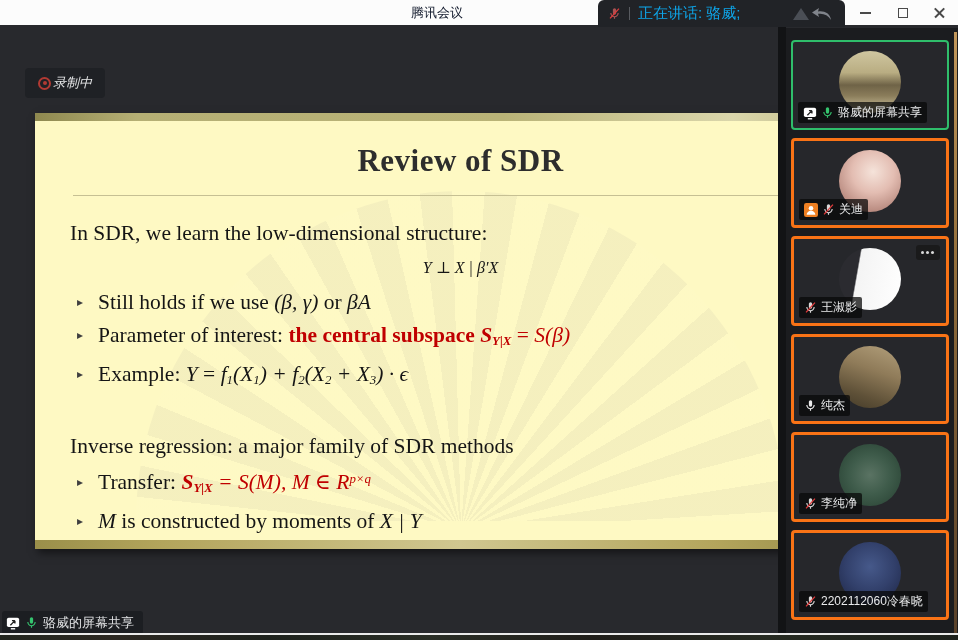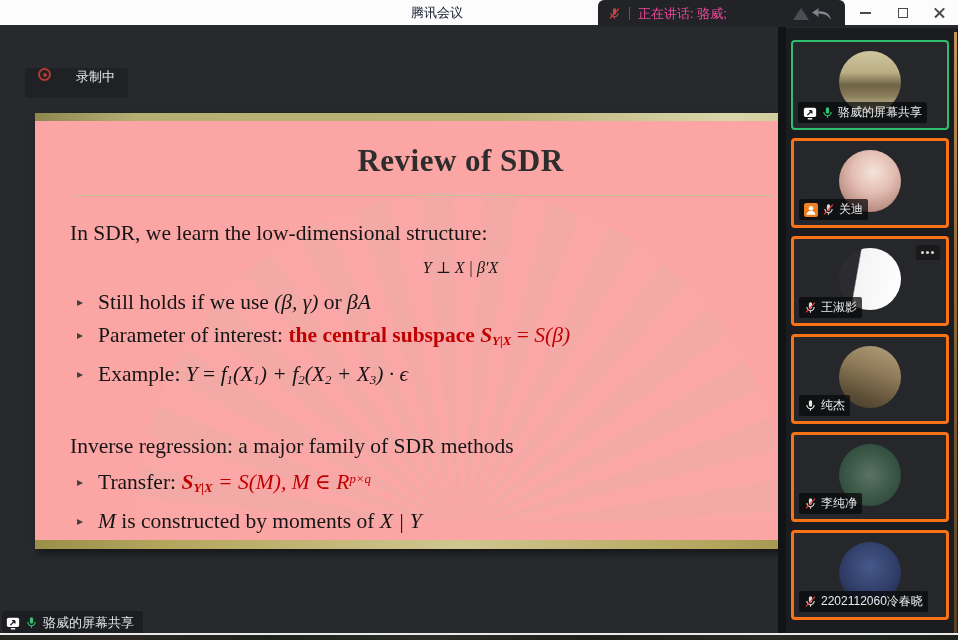--- a/index.html
+++ b/index.html
@@ -7,21 +7,21 @@
               font-family:"Liberation Sans", sans-serif; }
   .window { position:relative; width:958px; height:640px; background:#28292d; overflow:hidden; }
 
   
   .titlebar { position:absolute; top:0; left:0; right:0; height:25px; background:#fcfcfc; z-index:40; }
   .tb-title { position:absolute; left:437px; top:0; transform:translateX(-50%);
               line-height:25px; font-size:13px; color:#0f172a; white-space:nowrap; }
   .tb-panel { position:absolute; left:598px; top:0; width:247px; height:27px; background:#212327;
               border-radius:6px 6px 0 0; display:flex; align-items:center; gap:8px; padding:0 10px; z-index:41; }
   .tb-div { width:1px; height:13px; background:#585b60; }
-  .tb-speak { font-size:13px; color:#ec4899; white-space:nowrap; }
+  .tb-speak { font-size:15px; color:#0ea5e9; white-space:nowrap; }
   .tb-arrows { margin-left:auto; }
   .tb-controls { position:absolute; right:0; top:0; height:25px; display:flex; z-index:42; }
   .ctl { width:37px; height:25px; display:flex; align-items:center; justify-content:center; cursor:default; }
   .ctl-min i { display:block; width:11px; height:2px; background:#4a4a4a; }
   .ctl-max i { display:block; width:10px; height:10px; border:1.5px solid #4a4a4a; }
   .ctl-close i { position:relative; display:block; width:13px; height:13px; }
   .ctl-close i::before, .ctl-close i::after { content:""; position:absolute; left:0; top:5.5px;
       width:13px; height:1.6px; background:#4a4a4a; }
   .ctl-close i::before { transform:rotate(45deg); }
   .ctl-close i::after  { transform:rotate(-45deg); }
@@ -31,27 +31,27 @@
   .mic-ico .slash { display:none; }
   .mic-green { color:#35c56f; }
   .mic-white { color:#ececec; }
   .mic-muted { color:#d9d9d9; }
   .mic-muted .slash { display:block; }
   .tb-mic { color:#a85252; }
   .tb-mic .slash { display:block; }
 
   
   .rec { position:absolute; left:25px; top:68px; height:30px; background:#1f2125; border-radius:4px;
-         display:flex; align-items:flex-start; gap:25px; padding:0 13px; z-index:10; }
+         display:flex; align-items:center; gap:2px; padding:0 13px; z-index:10;font-style:italic; }
   .rec-dot { width:13px; height:13px; border:2px solid #b23a33; border-radius:50%; position:relative; }
   .rec-dot::after { content:""; position:absolute; inset:2.5px; background:#b23a33; border-radius:50%; }
   .rec-label { font-size:13px; color:#e6e7e8; }
 
   
-  .slide { position:absolute; left:35px; top:113px; width:851px; height:436px; background:#fca5a5;
+  .slide { position:absolute; left:35px; top:113px; width:851px; height:436px; background:#fef9c3;
            box-shadow:3px 4px 8px rgba(0,0,0,.5); z-index:5; overflow:hidden;
            font-family:"Liberation Serif","DejaVu Serif",serif; }
   .gold-top { position:absolute; top:0; left:0; right:0; height:8px;
       background:linear-gradient(90deg,#8e884f,#b5af74 12%,#b9b377 55%,#dad6ab 82%,#bcb67c); }
   .gold-bottom { position:absolute; bottom:0; left:0; right:0; height:9px;
       background:linear-gradient(90deg,#9a8f4a,#b3a55c 15%,#d0c790 50%,#b3a55c 80%,#8f8443); }
   .fan { position:absolute; left:50%; bottom:28px; transform:translateX(-50%);
          width:650px; height:330px; border-radius:325px 325px 0 0 / 330px 330px 0 0;
          background:repeating-conic-gradient(from 243deg at 50% 103%,
             rgba(198,192,168,.30) 0deg 5.5deg, rgba(250,248,240,.05) 5.5deg 11deg);

